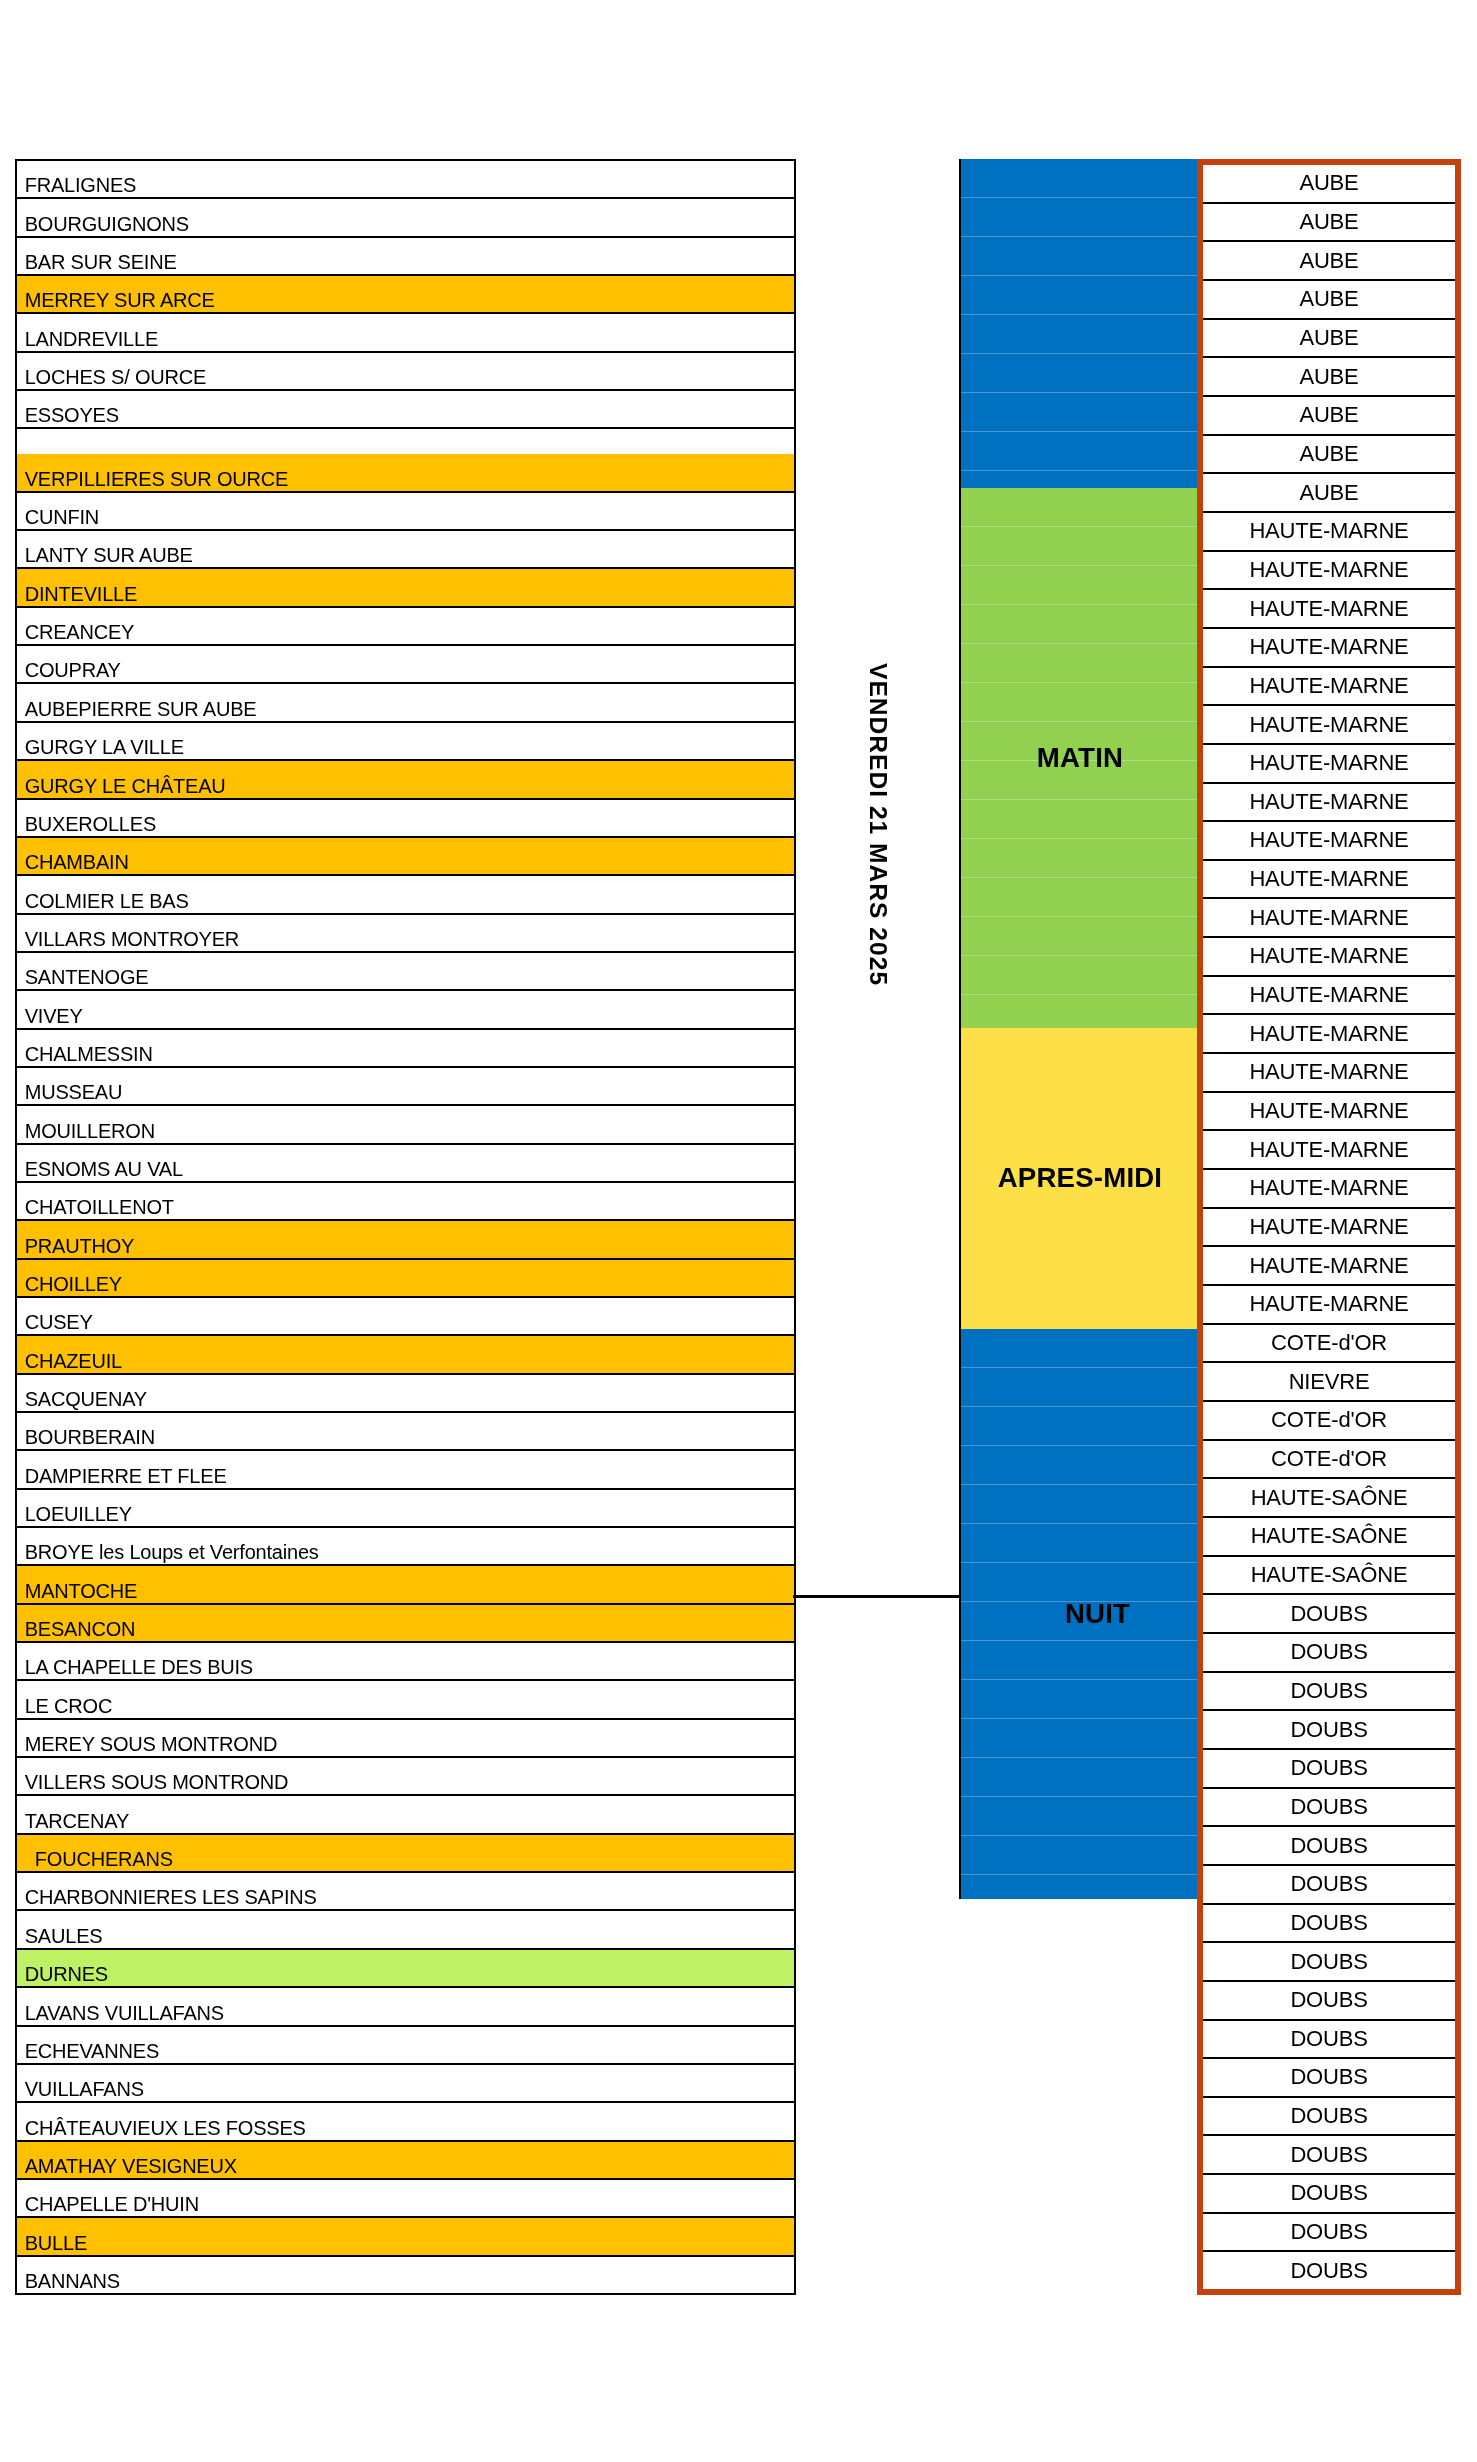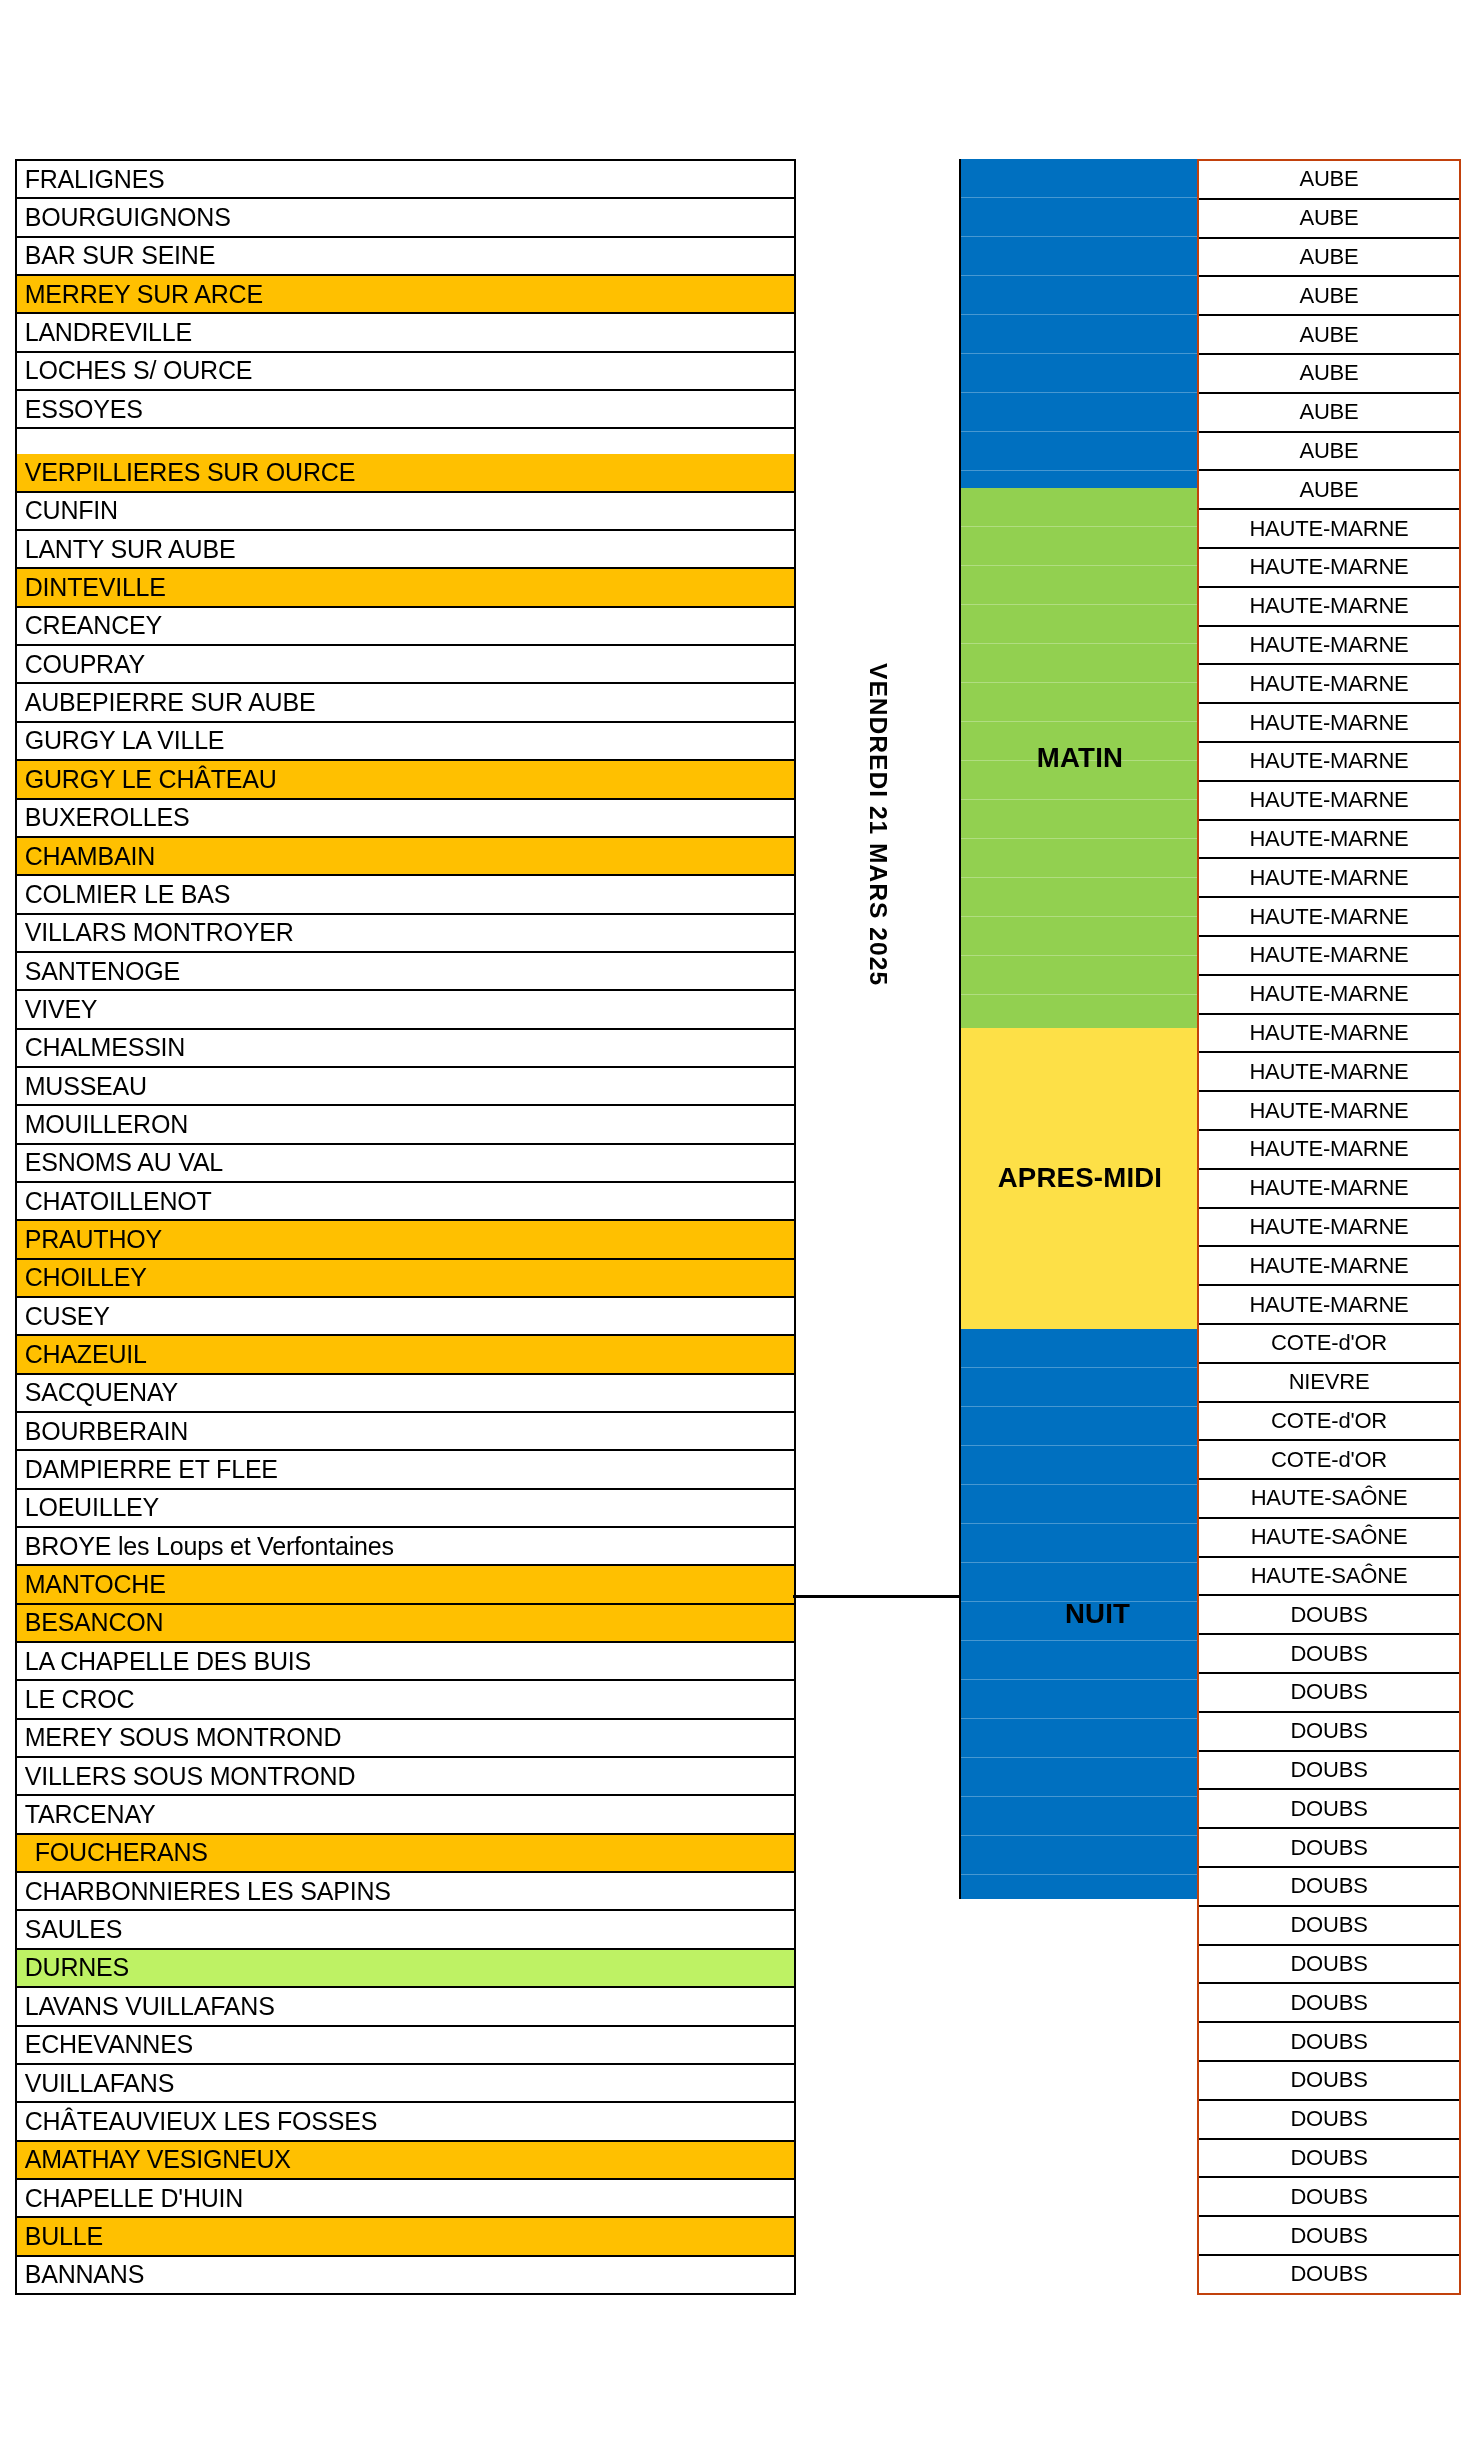--- a/index.html
+++ b/index.html
@@ -8,22 +8,22 @@
     font-family:"Liberation Sans","DejaVu Sans",sans-serif;color:#000;
     overflow:hidden;
   }
   .col{position:absolute;box-sizing:border-box;}
   
   #commune-col{
     left:14.8px;top:159px;width:781px;height:2136px;
     border:2px solid #000;display:flex;flex-direction:column;background:#fff;
   }
   #commune-col .cell{
-    flex:1;border-bottom:2px solid #000;display:flex;align-items:center;
-    padding-left:7.9px;font-size:25px;letter-spacing:-0.2px;background:#fff;
+    flex:1;border-bottom:2px solid #000;display:flex;align-items:flex-end;
+    padding-left:7.9px;font-size:20px;letter-spacing:-0.2px;background:#fff;
     white-space:nowrap;overflow:hidden;
   }
   #commune-col .cell:last-child{border-bottom:none;}
   
   #date-col{
     left:797px;top:159px;width:162px;height:1439px;
     display:flex;align-items:center;justify-content:center;background:transparent;
   }
   #date-col .vtext{
     writing-mode:vertical-rl;font-weight:bold;font-size:24.6px;letter-spacing:1px;
@@ -36,21 +36,21 @@
   }
   #period-col .block{
     display:flex;align-items:center;justify-content:center;
   }
   #period-col .block .plabel{
     font-weight:bold;font-size:27.6px;letter-spacing:0.2px;
   }
   
   #dept-col{
     left:1197px;top:159px;width:264px;height:2136px;
-    border:2px solid #c2410c;display:flex;flex-direction:column;background:#fff;
+    border:6px solid #c2410c;display:flex;flex-direction:column;background:#fff;
   }
   #dept-col .cell{
     flex:1;border-bottom:2px solid #000;display:flex;align-items:center;justify-content:center;
     font-size:22px;letter-spacing:-0.2px;background:#fff;white-space:nowrap;
   }
   #dept-col .cell:last-child{border-bottom:none;}
   
   #gap-separator{
     position:absolute;left:793px;top:1595px;width:167px;height:2.5px;background:#000;
   }

